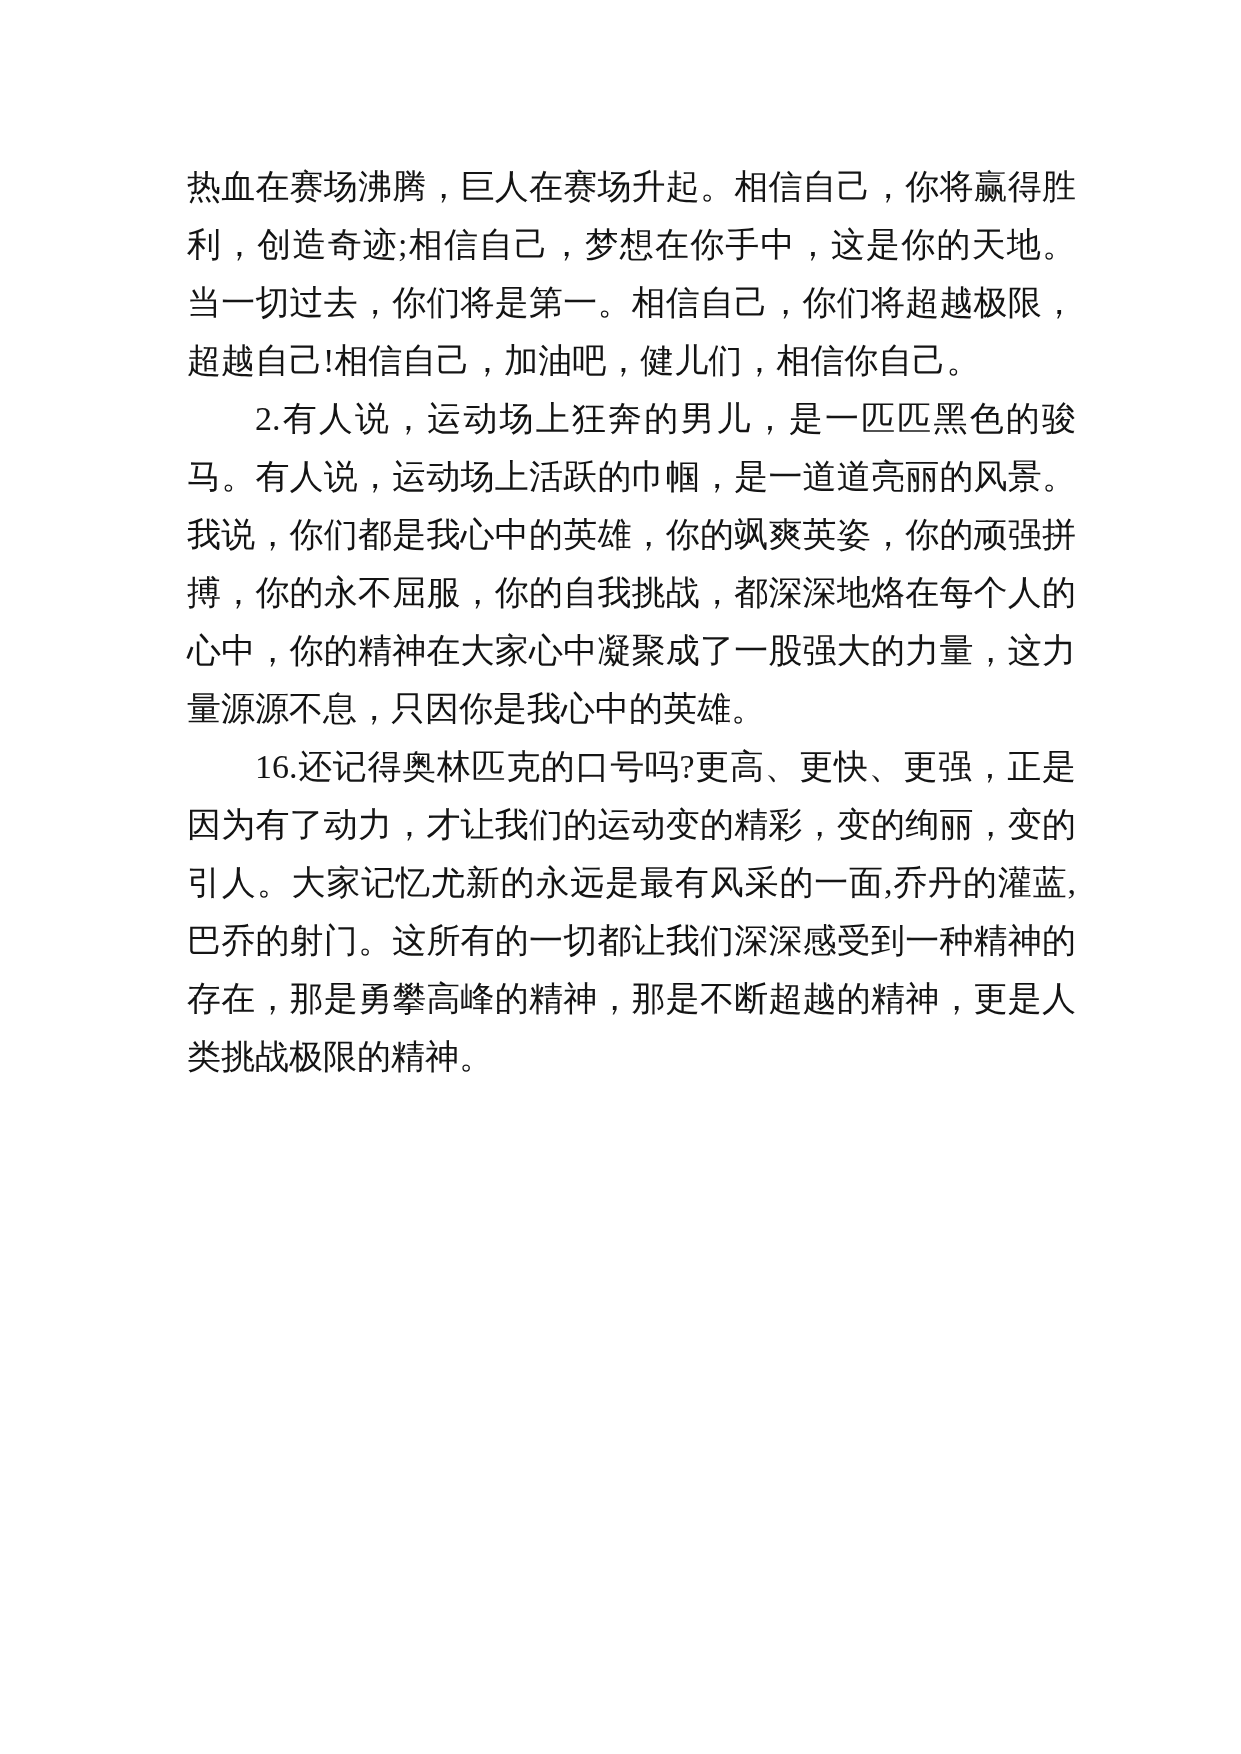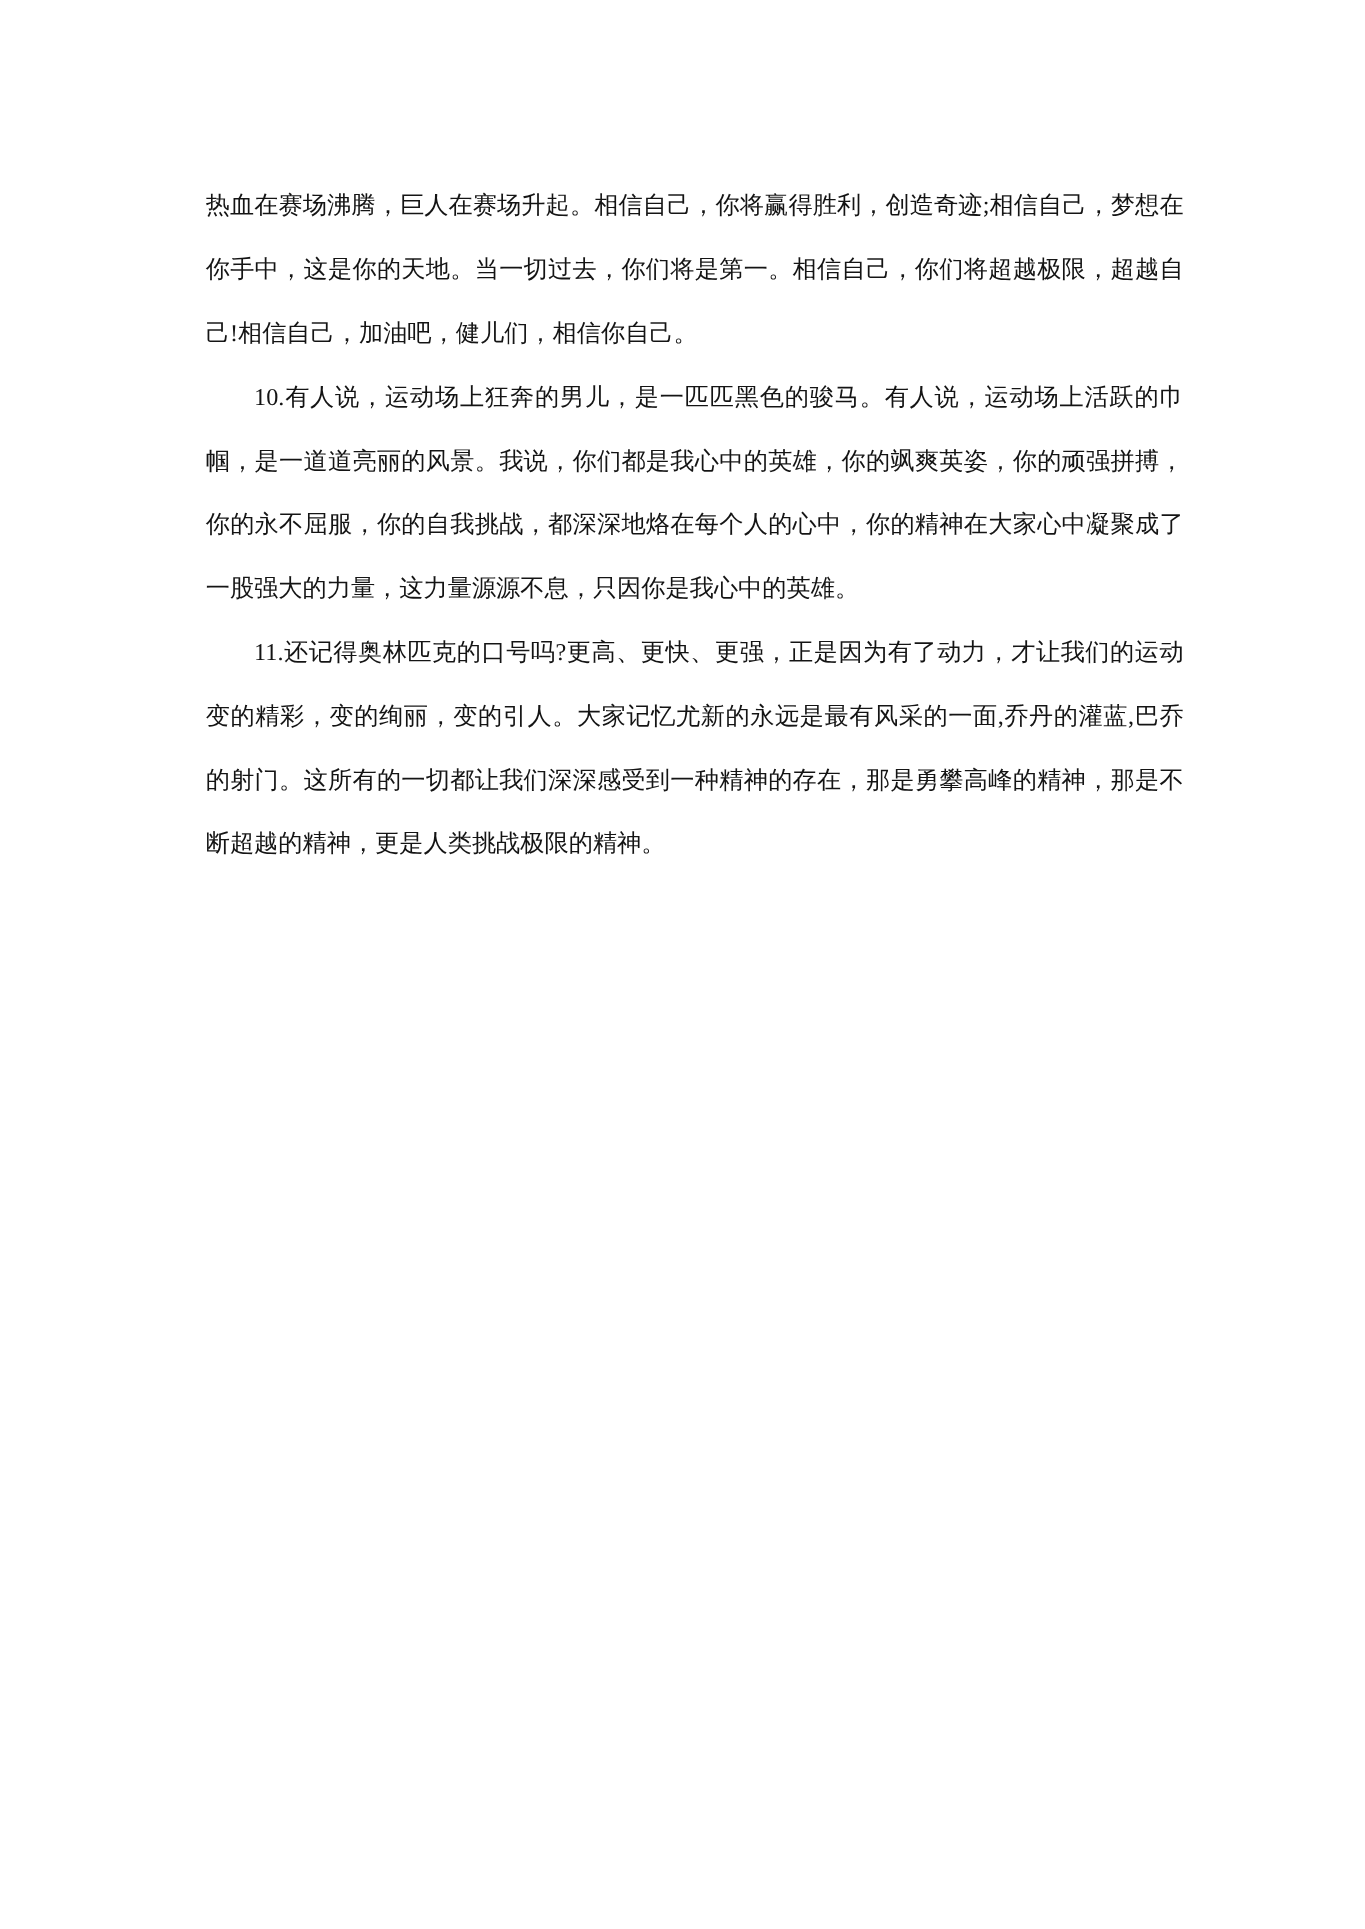--- a/index.html
+++ b/index.html
@@ -13,37 +13,37 @@
     height: 1754px;
     background: #ffffff;
     overflow: hidden;
   }
   .content {
     position: absolute;
     left: 187px;
     top: 158px;
     width: 889px;
     font-family: "Liberation Serif", "DejaVu Serif", serif;
-    font-size: 22px;
+    font-size: 34px;
     line-height: 58px;
     color: #141414;
     text-align: justify;
     text-justify: inter-ideograph;
     word-break: break-all;
   }
   .para {
     margin: 0;
     padding: 0;
   }
   .para.indent {
     text-indent: 2em;
   }
 </style>
 </head>
 <body>
 
 <div class="page">
   <div class="content">
     <p class="para">热血在赛场沸腾，巨人在赛场升起。相信自己，你将赢得胜利，创造奇迹;相信自己，梦想在你手中，这是你的天地。当一切过去，你们将是第一。相信自己，你们将超越极限，超越自己!相信自己，加油吧，健儿们，相信你自己。</p>
-    <p class="para indent">10.有人说，运动场上狂奔的男儿，是一匹匹黑色的骏马。有人说，运动场上活跃的巾帼，是一道道亮丽的风景。我说，你们都是我心中的英雄，你的飒爽英姿，你的顽强拼搏，你的永不屈服，你的自我挑战，都深深地烙在每个人的心中，你的精神在大家心中凝聚成了一股强大的力量，这力量源源不息，只因你是我心中的英雄。</p>
-    <p class="para indent">11.还记得奥林匹克的口号吗?更高、更快、更强，正是因为有了动力，才让我们的运动变的精彩，变的绚丽，变的引人。大家记忆尤新的永远是最有风采的一面,乔丹的灌蓝,巴乔的射门。这所有的一切都让我们深深感受到一种精神的存在，那是勇攀高峰的精神，那是不断超越的精神，更是人类挑战极限的精神。</p>
+    <p class="para indent">2.有人说，运动场上狂奔的男儿，是一匹匹黑色的骏马。有人说，运动场上活跃的巾帼，是一道道亮丽的风景。我说，你们都是我心中的英雄，你的飒爽英姿，你的顽强拼搏，你的永不屈服，你的自我挑战，都深深地烙在每个人的心中，你的精神在大家心中凝聚成了一股强大的力量，这力量源源不息，只因你是我心中的英雄。</p>
+    <p class="para indent">16.还记得奥林匹克的口号吗?更高、更快、更强，正是因为有了动力，才让我们的运动变的精彩，变的绚丽，变的引人。大家记忆尤新的永远是最有风采的一面,乔丹的灌蓝,巴乔的射门。这所有的一切都让我们深深感受到一种精神的存在，那是勇攀高峰的精神，那是不断超越的精神，更是人类挑战极限的精神。</p>
   </div>
 </div>
 
 </body></html>

